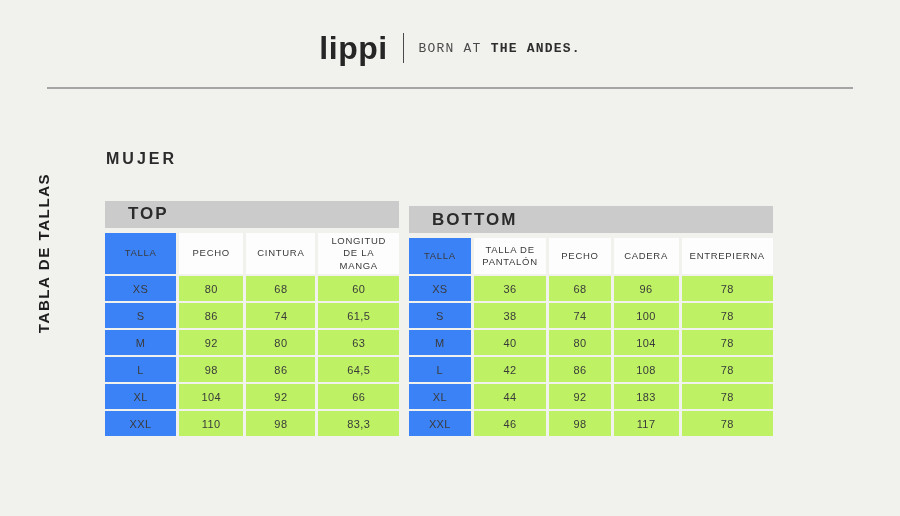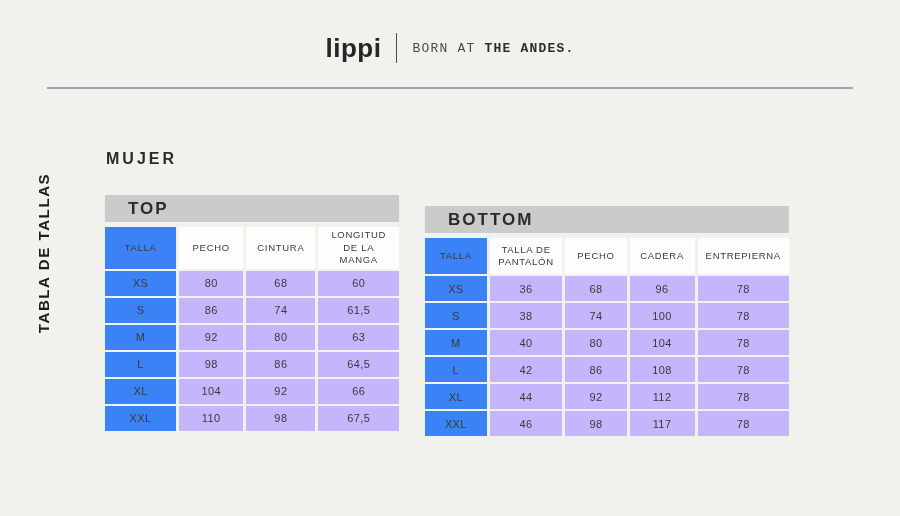--- a/index.html
+++ b/index.html
@@ -8,21 +8,21 @@
     background:#f1f1ee;
     font-family:"Liberation Sans", sans-serif;
     color:#363636;
   }
   
   .brand-header{
     position:absolute;top:28px;left:0;width:100%;height:40px;
     display:flex;justify-content:center;align-items:center;gap:15px;
   }
   .logo{
-    font-size:26px;font-weight:bold;letter-spacing:0.5px;color:#262626;
+    font-size:32px;font-weight:bold;letter-spacing:0.5px;color:#262626;
     line-height:1;
   }
   .logo-divider{width:1px;height:30px;background:#4a4a4a;}
   .tagline{font-size:13px;letter-spacing:1.2px;color:#4a4a4a;white-space:nowrap;font-family:Liberation Mono, monospace;}
   .tagline .bold{font-weight:bold;color:#2d2d2d;letter-spacing:1.2px;}
   .header-rule{
     position:absolute;top:87px;left:47px;width:806px;height:0;
     border-top:2px solid #a5a5a5;
   }
   
@@ -32,39 +32,39 @@
     transform-origin:center;
     font-size:15px;font-weight:bold;letter-spacing:1.6px;color:#1e1e1e;
     white-space:nowrap;
   }
   
   .content{position:absolute;left:105px;top:150px;}
   .mujer-title{
     margin:0 0 22px 1px;font-size:16px;font-weight:bold;
     letter-spacing:3px;color:#2b2b2b;line-height:18px;
   }
-  .tables-row{display:flex;gap:26px;align-items:center;}
+  .tables-row{display:flex;gap:10px;align-items:flex-end;}
   .section-0{width:294px;}
   .section-1{width:364px;margin-top:16px;}
   .bar{
     background:#cbcbcb;height:27px;display:flex;align-items:center;
     padding-left:23px;box-sizing:border-box;
     font-size:17px;font-weight:bold;letter-spacing:2px;color:#2b2b2b;
   }
   table.size-table{
     border-collapse:separate;border-spacing:3px 2px;
     margin:3px -3px 0;table-layout:fixed;
   }
   table.size-table th{
     background:#fdfdfd;height:32px;padding:2px 8px;
     font-size:9.5px;font-weight:normal;letter-spacing:0.7px;
     color:#3a3a3a;text-align:center;vertical-align:middle;line-height:1.3;
   }
   table.size-table td{
-    background:#c4b5fd;height:25px;padding:0 2px;
+    background:#bef264;height:25px;padding:0 2px;
     font-size:11px;letter-spacing:0.4px;color:#3a3a3a;
     text-align:center;vertical-align:middle;
   }
   table.size-table .size-col{background:#3b82f6;}
   
   .t0 th:nth-child(1),.t0 td:nth-child(1){width:85px;}
   .t0 th:nth-child(2),.t0 td:nth-child(2){width:62px;}
   .t0 th:nth-child(3),.t0 td:nth-child(3){width:61px;}
   .t0 th:nth-child(4),.t0 td:nth-child(4){width:77px;}
   
@@ -131,21 +131,21 @@
             <tr>
               <td class="size-col">XL</td>
               <td>104</td>
               <td>92</td>
               <td>66</td>
             </tr>
             <tr>
               <td class="size-col">XXL</td>
               <td>110</td>
               <td>98</td>
-              <td>67,5</td>
+              <td>83,3</td>
             </tr>
           </tbody>
         </table>
     </div>
 
     <div class="section-1">
       <div class="bar">BOTTOM</div>
       <table class="size-table t1">
           <thead>
             <tr>
@@ -182,21 +182,21 @@
               <td class="size-col">L</td>
               <td>42</td>
               <td>86</td>
               <td>108</td>
               <td>78</td>
             </tr>
             <tr>
               <td class="size-col">XL</td>
               <td>44</td>
               <td>92</td>
-              <td>112</td>
+              <td>183</td>
               <td>78</td>
             </tr>
             <tr>
               <td class="size-col">XXL</td>
               <td>46</td>
               <td>98</td>
               <td>117</td>
               <td>78</td>
             </tr>
           </tbody>

